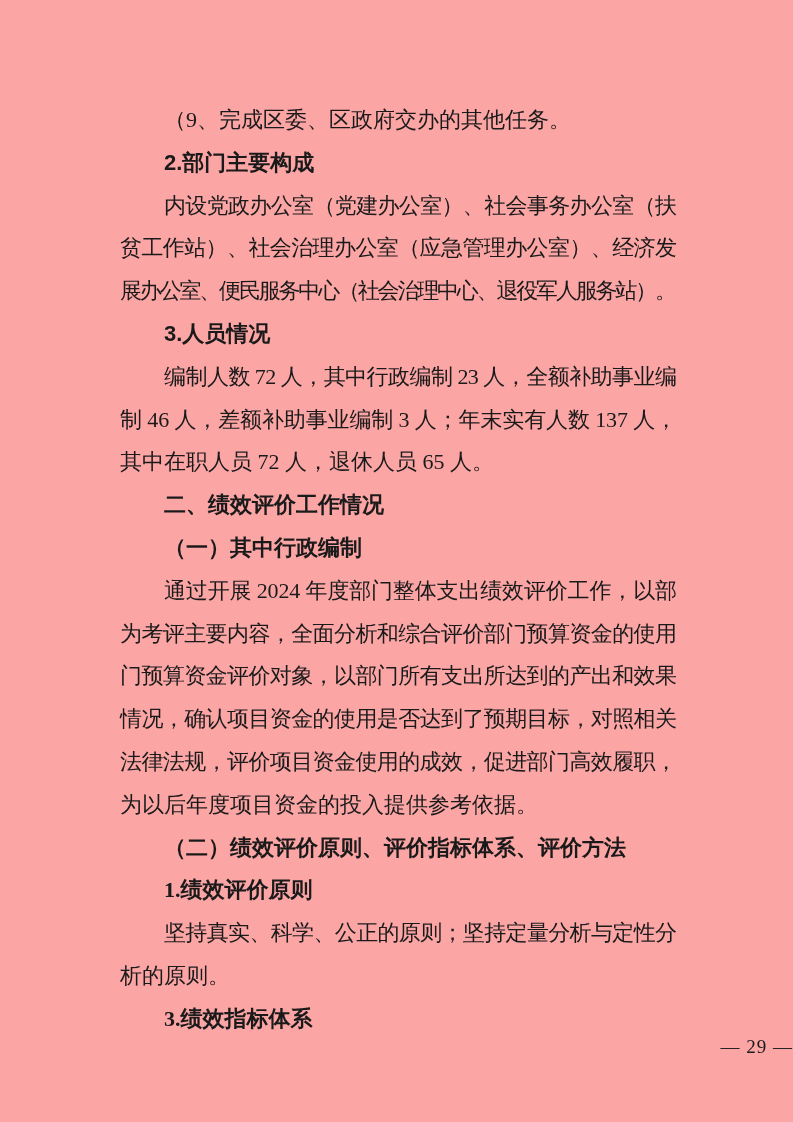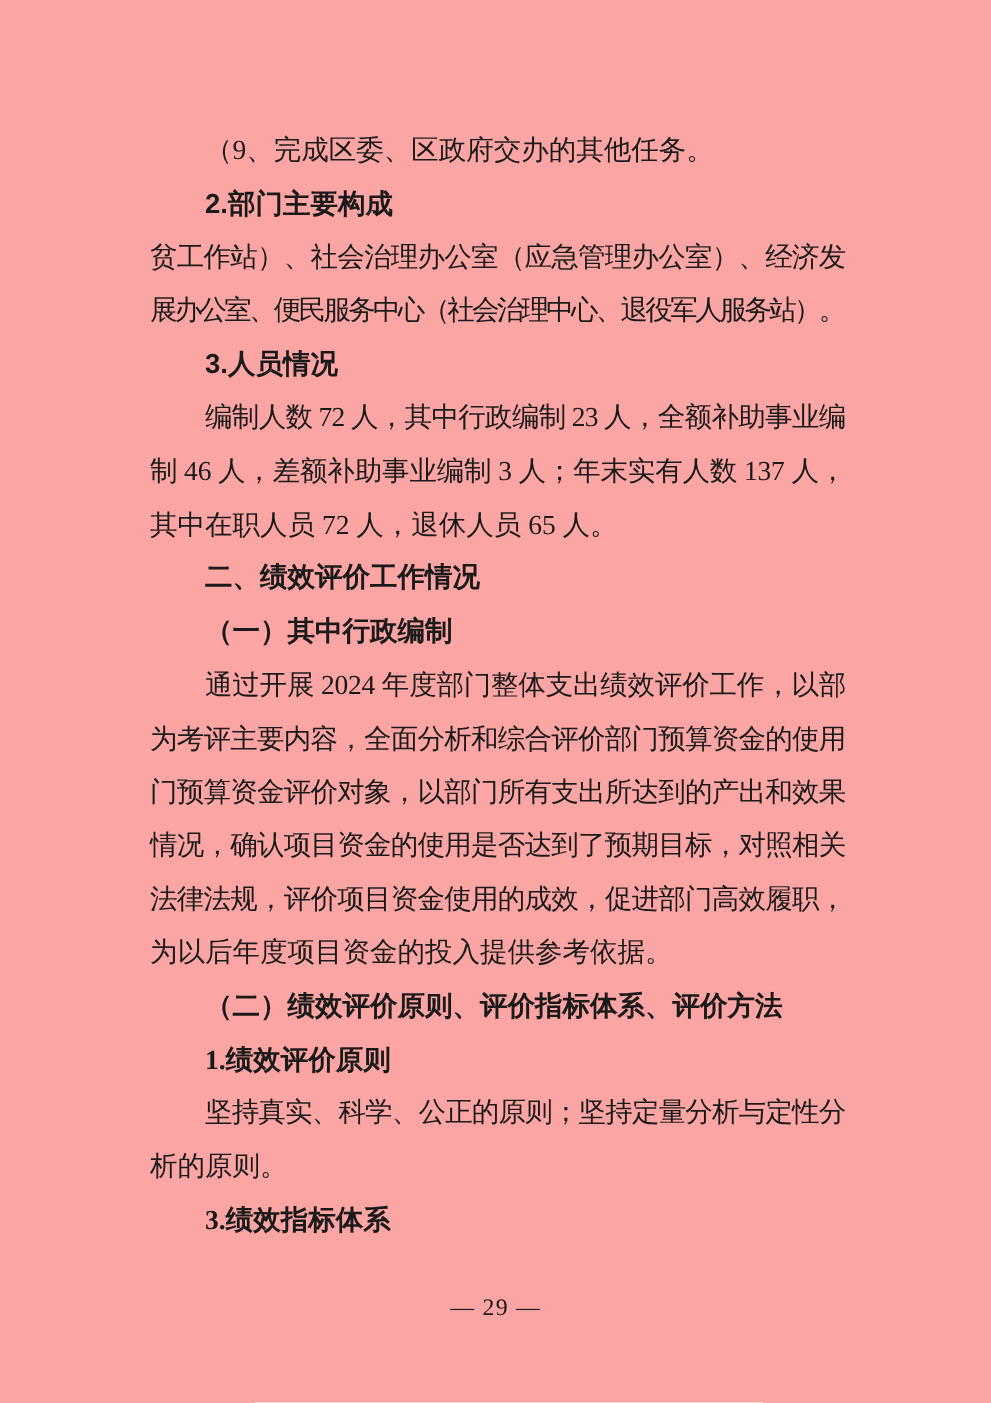--- a/index.html
+++ b/index.html
@@ -45,21 +45,21 @@
   
   .h-kai .txt {
     font-family: "Liberation Serif", "DejaVu Serif", serif;
     font-weight: 700;
   }
   .footer {
     position: absolute;
     left: 0;
     top: 1036px;
     width: 100%;
-    text-align: center;
+    text-align: right;
   }
   .pagenum {
     font-size: 19px;
     color: #1a1a1a;
     letter-spacing: 1px;
   }
 </style>
 </head>
 <body>
 
@@ -68,20 +68,21 @@
 
     <div class="block">
       <div class="ln ind"><span class="txt">（9、完成区委、区政府交办的其他任务。</span></div>
     </div>
 
     <div class="block h-hei">
       <div class="ln ind"><span class="txt">2.部门主要构成</span></div>
     </div>
 
     <div class="block">
+      <div class="ln ind"><span class="txt fit" style="letter-spacing: -0.652174px;">内设党政办公室（党建办公室）、社会事务办公室（扶</span></div>
       <div class="ln"><span class="txt fit" style="letter-spacing: -0.6px;">贫工作站）、社会治理办公室（应急管理办公室）、经济发</span></div>
       <div class="ln"><span class="txt fit" style="letter-spacing: -2.18519px;">展办公室、便民服务中心（社会治理中心、退役军人服务站）。</span></div>
     </div>
 
     <div class="block h-hei">
       <div class="ln ind"><span class="txt">3.人员情况</span></div>
     </div>
 
     <div class="block">
       <div class="ln ind"><span class="txt fit" style="letter-spacing: -0.535714px;">编制人数 72 人，其中行政编制 23 人，全额补助事业编</span></div>

